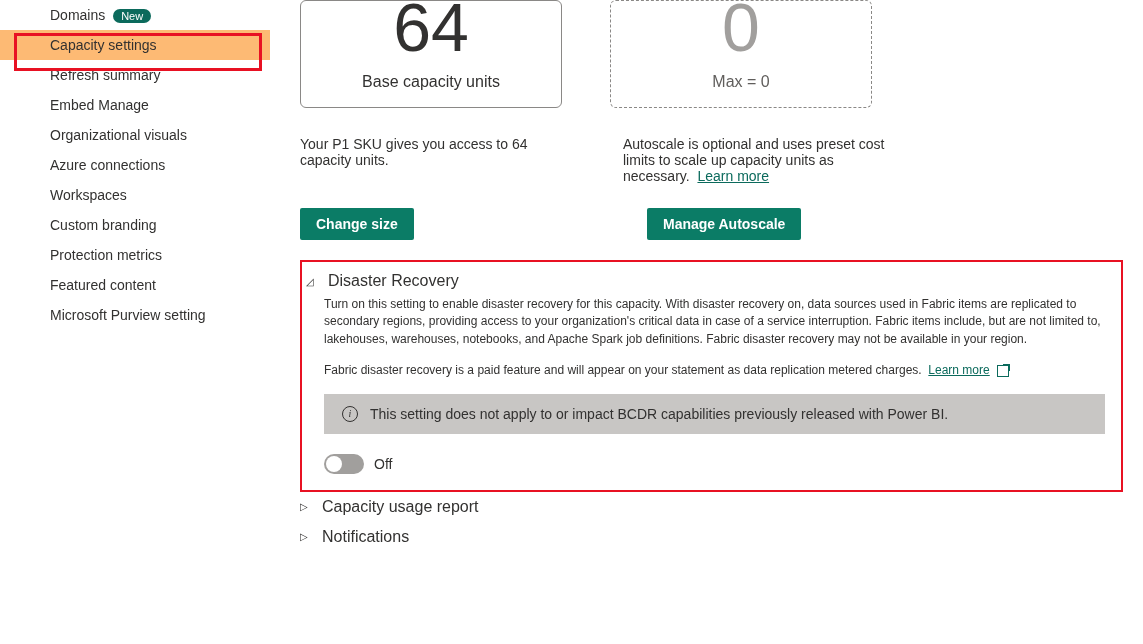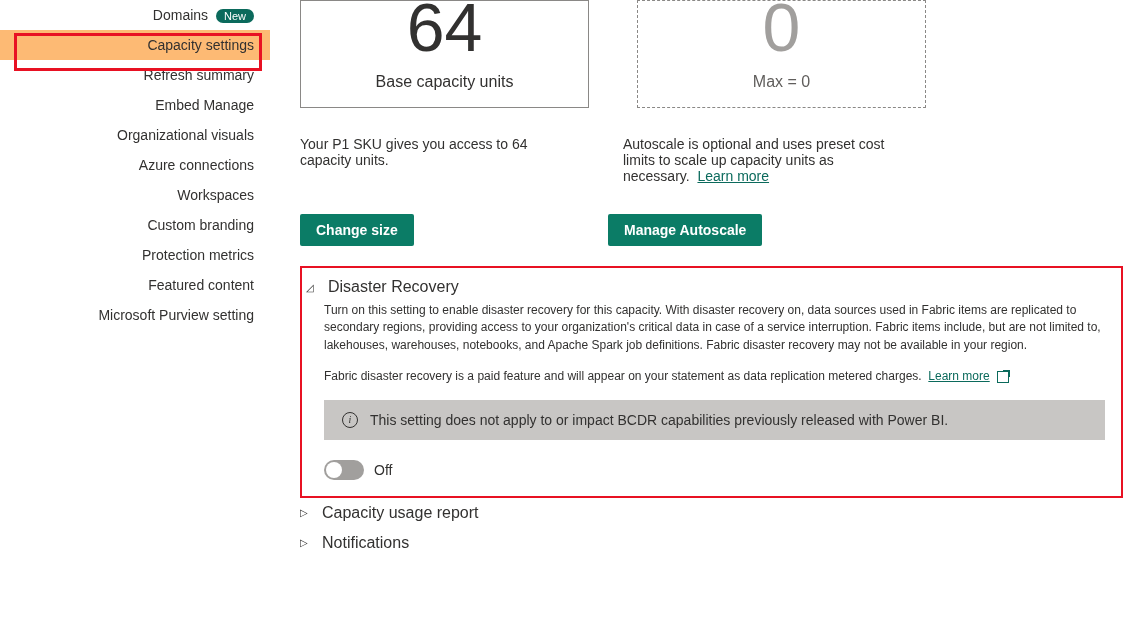--- a/index.html
+++ b/index.html
@@ -10,21 +10,20 @@
       background: #fff;
       width: 1143px;
       height: 644px;
       overflow: hidden;
       position: relative;
     }
     .sidebar {
       width: 270px;
       float: left;
       padding-top: 0px;
-      text-align: right;
     }
     .sidebar-item {
       padding: 7px 16px 7px 50px;
       cursor: pointer;
       font-size: 14px;
       color: #323130;
     }
     .sidebar-item.level2 { }
     .sidebar-item.selected {
       background: #fdba74;
@@ -49,23 +48,24 @@
     .main {
       margin-left: 300px;
       padding-right: 20px;
       position: relative;
     }
     .cards-row {
       display: flex;
       gap: 48px;
     }
     .card {
-      width: 289px;
+      width: 262px;
       text-align: center;
       padding-bottom: 16px;
+      border-radius: 6px;
     }
     .card.solid { border: 1px solid #8a8886; }
     .card.dashed { border: 1px dashed #8a8886; }
     .big-number {
       font-size: 68px;
       font-weight: 400;
       line-height: 1;
       margin-top: -8px;
     }
     .big-number.grey { color: #a19f9d; }
@@ -75,22 +75,22 @@
       display: flex;
       gap: 48px;
       margin-top: 28px;
       font-size: 14px;
       color: #323130;
     }
     .desc-col { width: 275px; }
     .link { color: #0b6a5c; text-decoration: underline; cursor: pointer; }
     .btn-row {
       display: flex;
-      gap: 33px;
-      margin-top: 30px;
+      gap: 72px;
+      margin-top: 24px;
     }
     .btn-col { width: 275px; }
     .btn {
       background: #0b7c66;
       color: #fff;
       border: none;
       padding: 8px 16px;
       font-size: 14px;
       font-weight: 600;
       border-radius: 2px;

